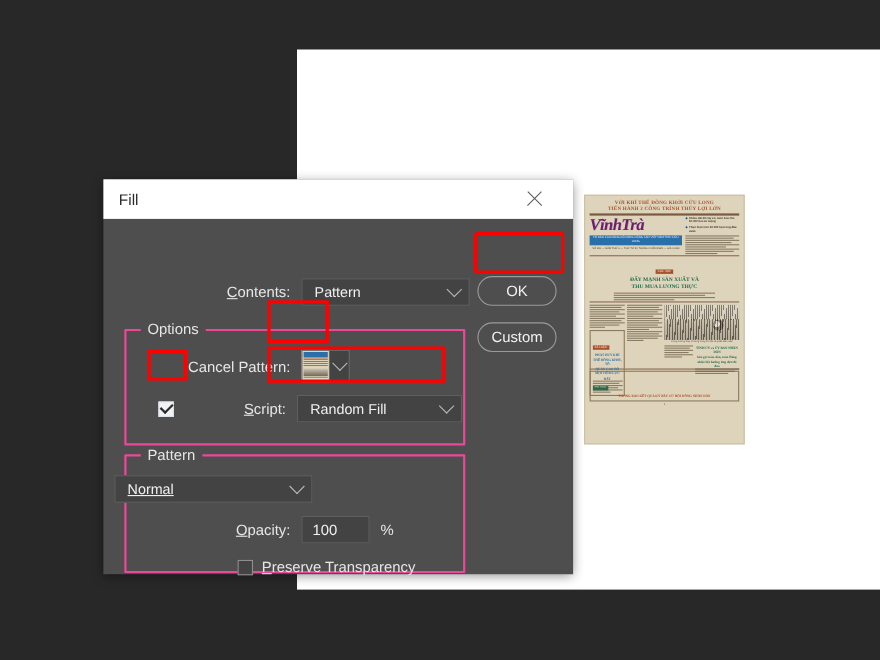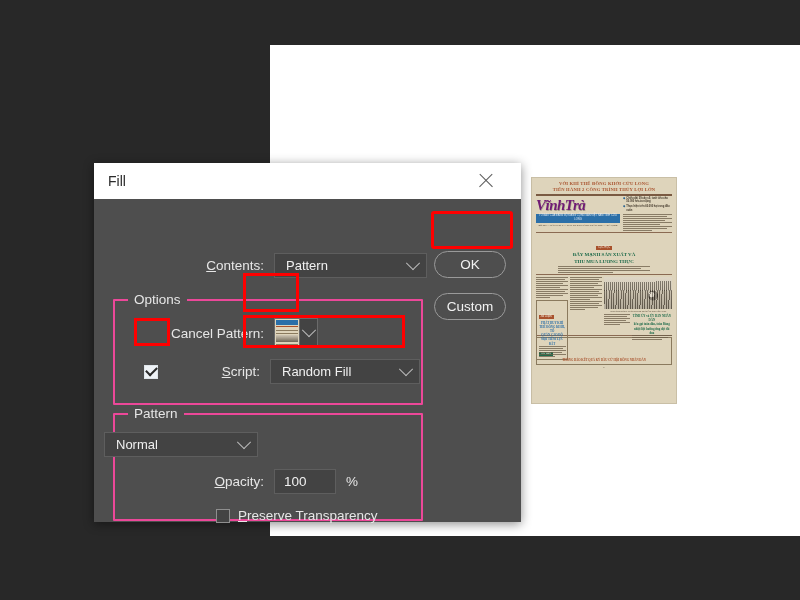--- a/index.html
+++ b/index.html
@@ -381,21 +381,21 @@
           <span>Random Fill</span>
           <span class="chev"></span>
         </div>
       </div>
 
       <div class="group" style="left:19px; top:214px; width:306px; height:104px;">
         <span class="group-title">Pattern</span>
       </div>
 
       <div class="row" style="left:0; top:233px;">
-        <div class="select" style="margin-left:10px; width:154px;">
+        <div class="select" style="margin-left:10px; width:180px;text-decoration:underline;">
           <span>Normal</span>
           <span class="chev"></span>
         </div>
       </div>
 
       <div class="row" style="left:0; top:270px;">
         <span class="lbl" style="width:170px;"><u>O</u>pacity:</span>
         <div class="numfield" style="margin-left:10px;">
           <span>100</span>
         </div>

